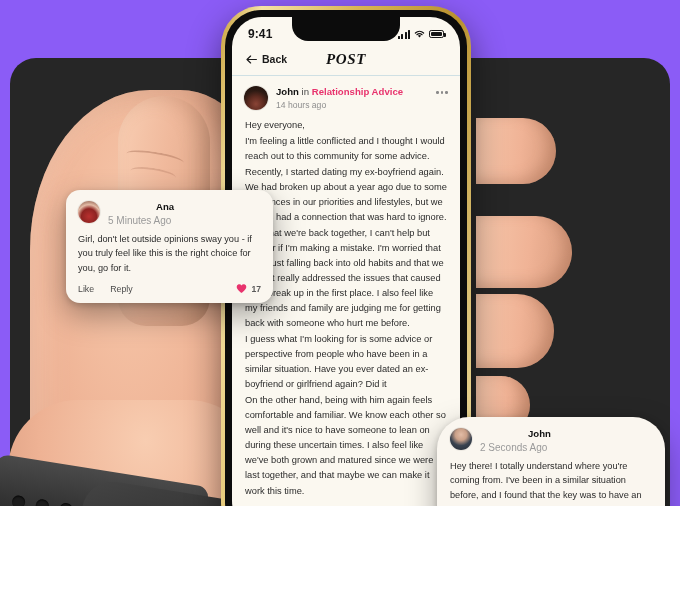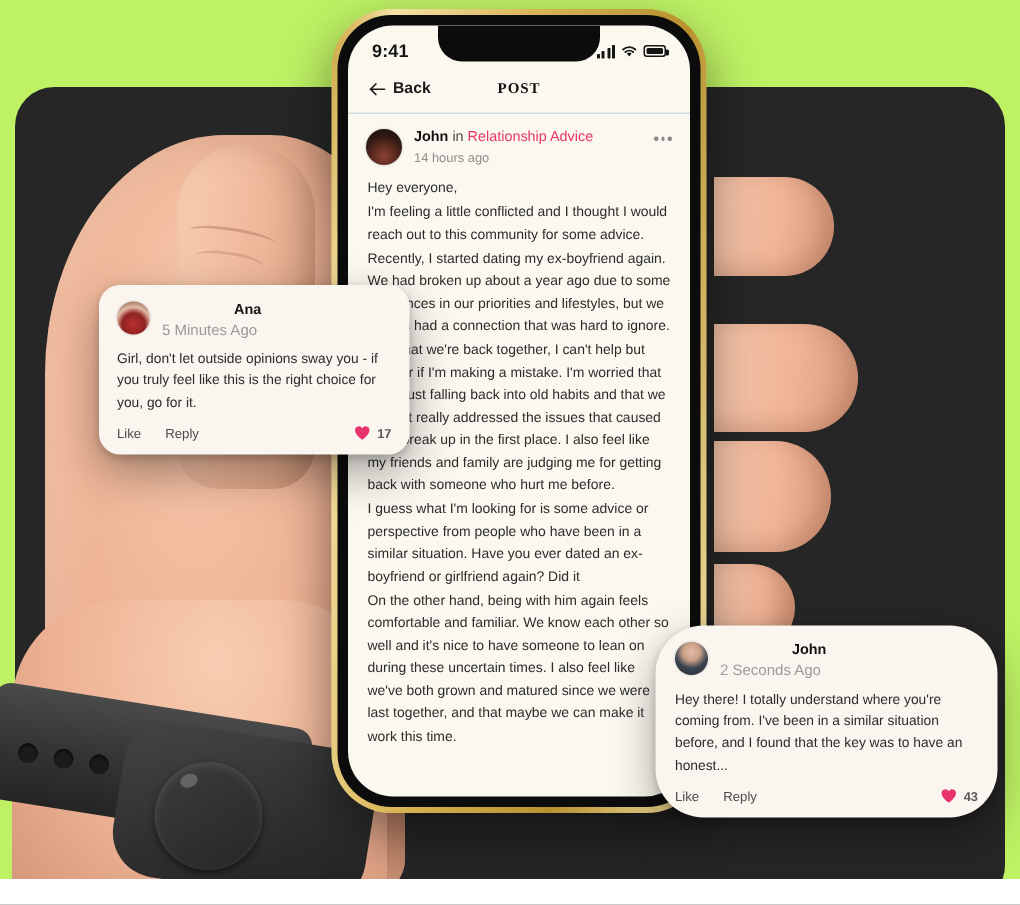--- a/index.html
+++ b/index.html
@@ -1,19 +1,19 @@
 <!DOCTYPE html>
 <html><head>
 <meta charset="utf-8">
 <style>
   * { margin:0; padding:0; box-sizing:border-box; }
   html,body{ width:680px; height:603px; overflow:hidden; background:#ffffff;
     font-family:"Liberation Sans", sans-serif; }
 
-  .stage{ position:relative; width:680px; height:586px; background:#bef264; overflow:hidden; }
+  .stage{ position:relative; width:680px; height:506px; background:#8b5cf6; overflow:hidden; }
 
   
   .backdrop{ position:absolute; left:10px; top:58px; width:660px; height:545px;
     background:#262626; border-radius:26px; }
 
   
   .palm{ position:absolute; left:30px; top:90px; width:240px; height:513px;
     background:radial-gradient(ellipse at 42% 30%, #f7c7aa 0%, #eeb294 48%, #d99c7e 78%, #c98a6c 100%);
     border-radius:120px 90px 40px 40px/160px 120px 30px 30px;
     box-shadow:inset -18px 0 34px rgba(150,95,70,.35), inset 10px -10px 30px rgba(255,225,205,.45);}
@@ -75,37 +75,37 @@
     background:#141414; border-radius:0 1px 1px 0;}
   .batt i{ position:absolute; left:1px; top:1px; bottom:1px; right:1px; background:#141414;
     border-radius:1px;}
 
   
   .navbar{ display:flex; align-items:center; padding:6px 14px 10px; position:relative;}
   .back{ display:flex; align-items:center; gap:5px; font-size:10.5px; color:#1a1a1a;
     font-weight:600;}
   .back svg{ display:block;}
   .post-title{ position:absolute; left:0; right:0; text-align:center;
-    font-family:"Liberation Serif", serif; font-weight:700;
-    font-size:10px; letter-spacing:.6px; color:#111;}
+    font-family:"Liberation Serif", serif; font-style:italic; font-weight:700;
+    font-size:15px; letter-spacing:.6px; color:#111;}
   .divider{ height:1.4px; background:#cfe0e4; margin:0 0 0 0;}
 
   
   .post-head{ display:flex; align-items:flex-start; gap:8px; padding:10px 12px 4px;}
   .avatar{ width:24px; height:24px; border-radius:50%; flex:none; overflow:hidden;
     background:radial-gradient(circle at 50% 32%, #e8c8b8 0%, #c98e72 45%, #4a2e22 70%, #2e1b14 100%);
     box-shadow:0 0 0 1px rgba(0,0,0,.07);}
   .avatar.chloe{ background:radial-gradient(circle at 50% 75%, #8a4436 0%, #5d2b20 35%, #2d1a13 62%, #1c100b 100%);}
   .avatar.ana{ background:radial-gradient(circle at 50% 70%, #b8302f 0%, #8e2321 40%, #e3bba6 62%, #6a3a2a 100%);}
   .avatar.john{ background:radial-gradient(circle at 50% 30%, #e2bca6 0%, #caa088 30%, #3a4350 58%, #222832 100%);}
   .ph-meta{ flex:1; min-width:0;}
   .ph-line{ font-size:9.6px; line-height:1.25;}
   .ph-name{ font-weight:700; color:#111;}
   .ph-in{ color:#4a4a4a; font-weight:400;}
-  .ph-topic{ color:#e8336d; font-weight:400;}
+  .ph-topic{ color:#e8336d; font-weight:700;}
   .ph-time{ font-size:8.6px; color:#8e8e8e; margin-top:2px;}
   .dots{ display:flex; gap:2px; align-items:center; padding-top:5px;}
   .dots span{ width:2.6px; height:2.6px; border-radius:50%; background:#8a8a8a;}
 
   
   .post-body{ padding:4px 13px 0; font-size:9.3px; line-height:1.62; color:#2b2b2b;}
   .post-body p{ margin:0 0 1px;}
 
   
   .card{ position:absolute; background:#faf6ef; border-radius:14px;

